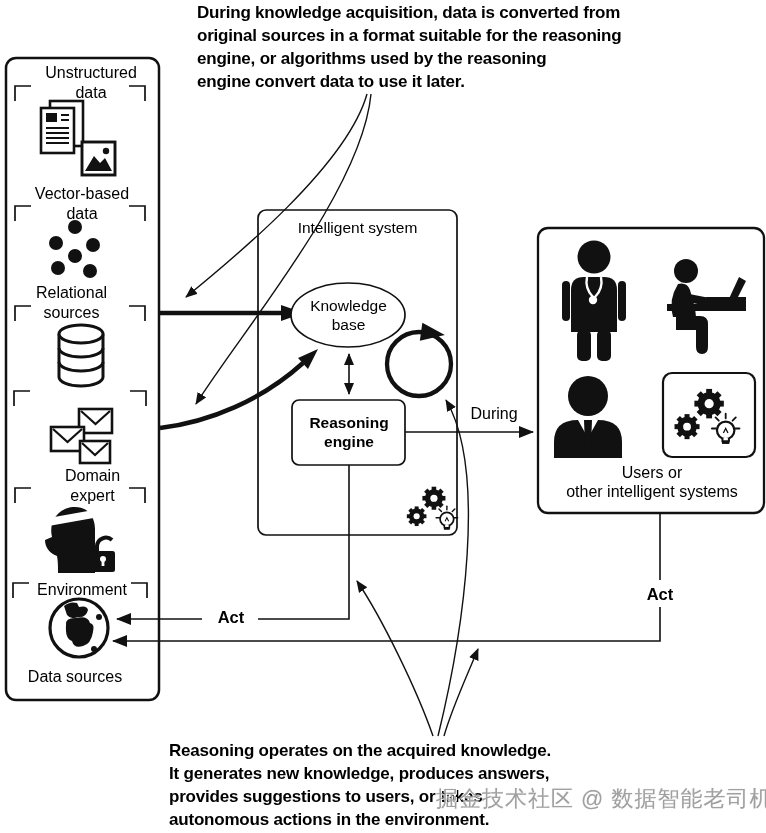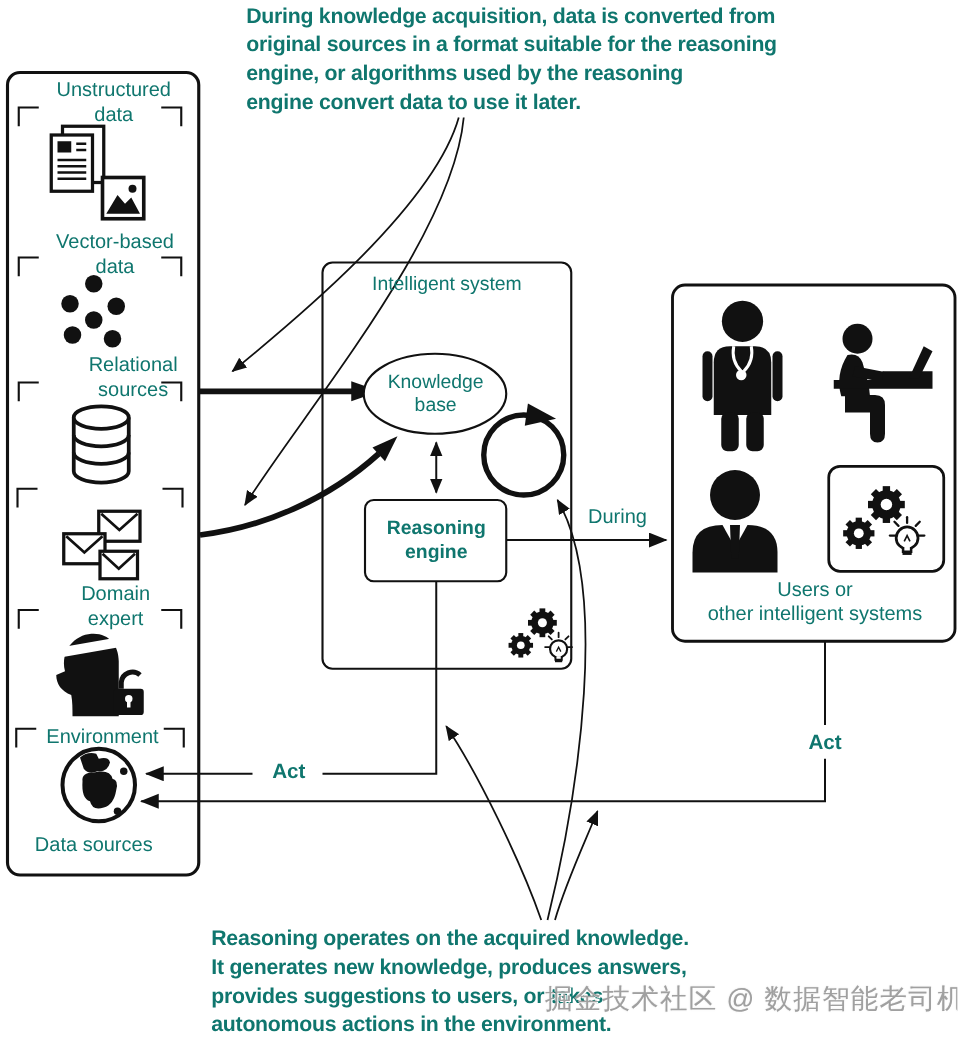--- a/index.html
+++ b/index.html
@@ -1,19 +1,19 @@
 <!DOCTYPE html>
 <html><head>
 <meta charset="utf-8">
 <style>
   html,body{margin:0;padding:0;background:#fff;}
   .stage{position:relative;width:766px;height:833px;background:#fff;overflow:hidden;
          font-family:"Liberation Sans",sans-serif;color:#111;}
   .stage svg{position:absolute;left:0;top:0;}
-  .t{position:absolute;color:#0f766e;white-space:pre-line;}
+  .t{position:absolute;color:#000000;white-space:pre-line;}
   .note{font-weight:bold;font-size:17px;line-height:23px;letter-spacing:-0.2px;}
   .lbl{font-size:16px;line-height:20px;text-align:center;}
   .small{font-size:15.5px;line-height:19px;text-align:center;}
   .bold-edge{font-weight:bold;font-size:16.5px;text-align:center;}
   .wm{font-size:22px;letter-spacing:1px;color:#a0a0a0;white-space:nowrap;
       text-shadow:1px 1px 0 #fff, 0 0 1px rgba(90,90,90,.35);}
 </style>
 </head>
 <body>
 
@@ -229,23 +229,23 @@
   </g>
 </svg>
 
 <div class="t note" style="left:197px;top:1px;width:485px;">During knowledge acquisition, data is converted from
 original sources in a format suitable for the reasoning
 engine, or algorithms used by the reasoning
 engine convert data to use it later.</div>
 
 <div class="t lbl" style="left:7px;top:63px;width:168px;">Unstructured
 data</div>
-<div class="t lbl" style="left:17px;top:184px;width:150px;">Vector-based
+<div class="t lbl" style="left:7px;top:184px;width:150px;">Vector-based
 data</div>
-<div class="t lbl" style="left:7px;top:283px;width:129px;margin-left:35px;">Relational
+<div class="t lbl" style="left:7px;top:283px;width:129px;">Relational
 sources</div>
 <div class="t lbl" style="left:7px;top:466px;width:171px;">Domain
 expert</div>
 <div class="t lbl" style="left:7px;top:580px;width:150px;">Environment</div>
 <div class="t lbl" style="left:7px;top:667px;width:136px;">Data sources</div>
 
 <div class="t small" style="left:259px;top:218px;width:197px;">Intelligent system</div>
 <div class="t small" style="left:291px;top:296px;width:115px;">Knowledge
 base</div>
 <div class="t small" style="left:293px;top:413px;width:112px;font-weight:bold;">Reasoning

